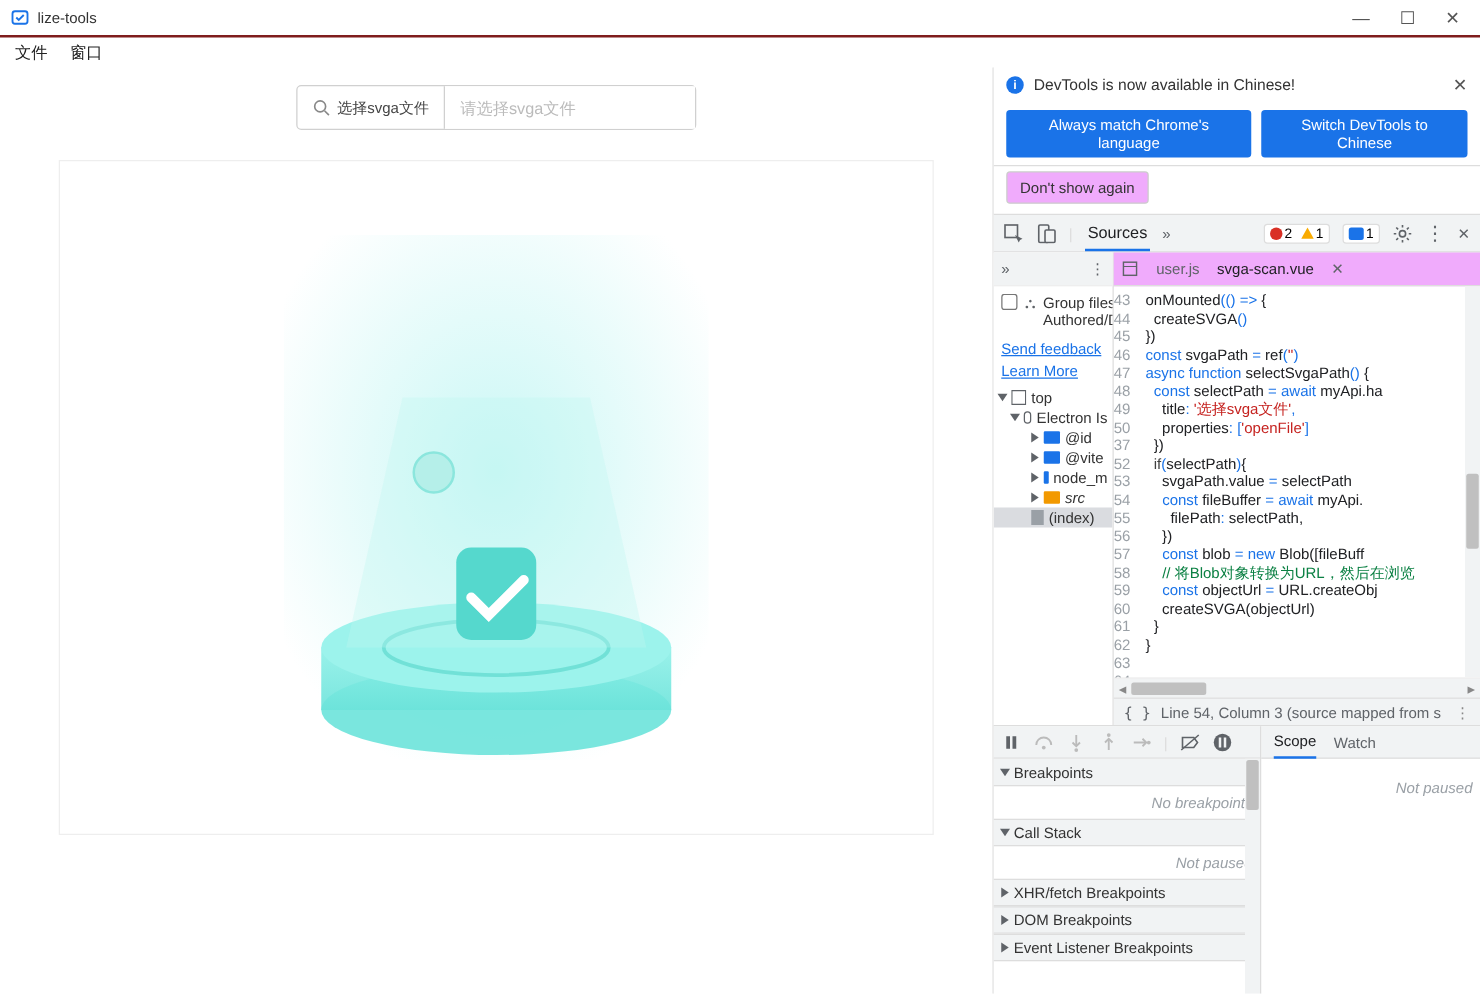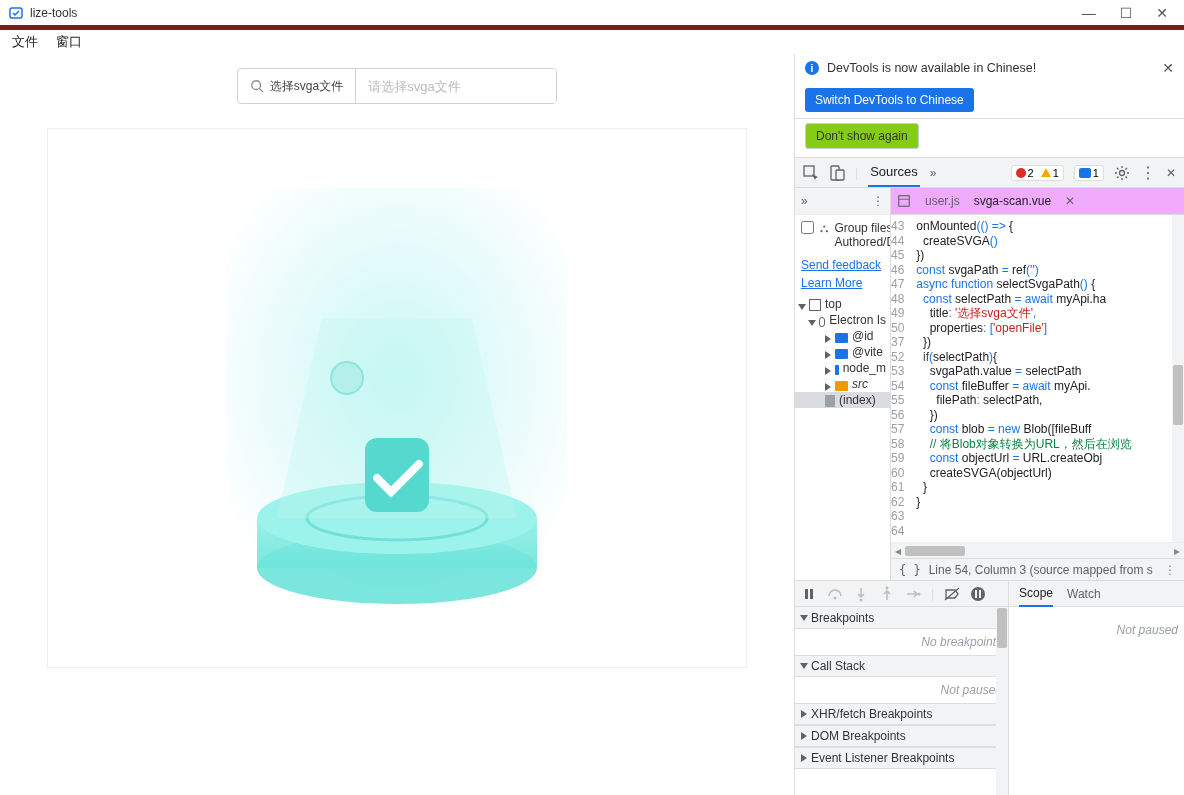--- a/index.html
+++ b/index.html
@@ -1,19 +1,19 @@
 <!DOCTYPE html>
 <html><head>
 <meta charset="utf-8">
 <style>
 * { margin: 0; padding: 0; box-sizing: border-box; font-family: "Segoe UI", Tahoma, sans-serif; }
 body { width: 1184px; height: 795px; overflow: hidden; background: #fff; font-size: 12px; }
 
 
-.titlebar { height: 30px; display: flex; align-items: center; padding: 0 8px; border-bottom: 5px solid #7f1d1d; }
+.titlebar { height: 30px; display: flex; align-items: center; padding: 0 8px; border-bottom: 2px solid #7f1d1d; }
 .titlebar .app-icon { width: 16px; height: 16px; margin-right: 6px; color: #1a73e8; }
 .titlebar .title { font-size: 12px; color: #333; }
 .titlebar .win-controls { margin-left: auto; display: flex; gap: 24px; color: #555; padding-right: 8px; }
 .titlebar .win-controls span { cursor: pointer; font-size: 14px; }
 
 
 .menubar { height: 24px; display: flex; align-items: center; padding: 0 12px; gap: 18px; font-size: 13px; color: #222; }
 
 
 .main { display: flex; height: calc(795px - 54px); }
@@ -30,21 +30,21 @@
 .canvas-wrap { margin-top: 24px; flex: 1; display: flex; justify-content: center; }
 .canvas { border: 1px solid #eee; width: 700px; height: 540px; position: relative; display: flex; align-items: center; justify-content: center; background: #fff; }
 
 
 .infobar { padding: 6px 10px; display: flex; align-items: center; gap: 8px; flex-wrap: wrap; border-bottom: 1px solid #ddd; }
 .infobar-row2 { padding: 4px 10px 8px; display: flex; gap: 8px; border-bottom: 1px solid #ddd; align-items: center; }
 .info-icon { width: 14px; height: 14px; background: #1a73e8; border-radius: 50%; display: inline-flex; align-items: center; justify-content: center; color: #fff; font-size: 10px; font-weight: bold; }
 .info-text { color: #333; font-size: 12.5px; }
 .info-x { margin-left: auto; color: #555; cursor: pointer; font-size: 14px; }
 .btn-primary { background: #1a73e8; color: #fff; border: 0; padding: 5px 10px; border-radius: 3px; font-size: 12px; cursor: pointer; }
-.btn-ghost { background: #84cc16; color: #333; border: 1px solid #ccc; padding: 5px 10px; border-radius: 3px; font-size: 12px; cursor: pointer; }
+.btn-ghost { background: #f0abfc; color: #333; border: 1px solid #ccc; padding: 5px 10px; border-radius: 3px; font-size: 12px; cursor: pointer; }
 
 
 .dt-toolbar { height: 30px; border-bottom: 1px solid #ddd; display: flex; align-items: center; padding: 0 8px; gap: 10px; background: #f1f3f4; }
 .dt-toolbar .dt-icon { width: 16px; height: 16px; color: #5f6368; cursor: pointer; }
 .dt-tab { font-size: 13px; color: #5f6368; padding: 6px 2px; cursor: pointer; }
 .dt-tab.active { color: #202124; border-bottom: 2px solid #1a73e8; }
 .dt-gap { flex: 1; }
 .dt-badge { display: inline-flex; align-items: center; gap: 2px; border: 1px solid #ddd; border-radius: 3px; padding: 1px 4px; font-size: 11px; background: #fff; }
 .dt-badge .dot-err { width: 10px; height: 10px; background: #d93025; border-radius: 50%; display: inline-block; }
 .dt-badge .dot-warn { width: 0; height: 0; border-left: 5px solid transparent; border-right: 5px solid transparent; border-bottom: 9px solid #f9ab00; display: inline-block; }
@@ -53,21 +53,21 @@
 
 .sources { display: flex; flex: 1; min-height: 0; }
 .nav-panel { width: 96px; border-right: 1px solid #ddd; display: flex; flex-direction: column; background: #fff; }
 .nav-header { height: 27px; border-bottom: 1px solid #eee; display: flex; align-items: center; justify-content: space-between; padding: 0 6px; background: #f1f3f4; }
 .nav-body { flex: 1; overflow: hidden; font-size: 12px; color: #333; }
 .nav-body .group-opt { display: flex; align-items: flex-start; gap: 6px; padding: 6px; }
 .nav-body .group-opt .gicon { color: #5f6368; }
 .nav-body .group-text { line-height: 1.2; }
 .nav-body .link { color: #1a73e8; text-decoration: underline; cursor: pointer; display: block; padding: 2px 6px; }
 .tree { padding: 4px 0; }
-.tree .tree-row { display: flex; align-items: flex-end; gap: 4px; padding: 1px 4px; white-space: nowrap; overflow: hidden; }
+.tree .tree-row { display: flex; align-items: center; gap: 4px; padding: 1px 4px; white-space: nowrap; overflow: hidden; }
 .tree .tree-row.pad1 { padding-left: 14px; }
 .tree .tree-row.pad2 { padding-left: 30px; }
 .tree .tree-row.pad3 { padding-left: 30px; }
 .tree .tree-row.sel { background: #dadce0; }
 .tri { display: inline-block; width: 0; height: 0; border-top: 4px solid transparent; border-bottom: 4px solid transparent; border-left: 6px solid #5f6368; }
 .tri.down { transform: rotate(90deg); }
 .fold-blue { width: 13px; height: 10px; background: #1a73e8; border-radius: 1px; display: inline-block; }
 .fold-orange { width: 13px; height: 10px; background: #f29900; border-radius: 1px; display: inline-block; }
 .file-icon { width: 10px; height: 12px; background: #9aa0a6; display: inline-block; }
 .cloud-icon { display:inline-block; width:14px; height:10px; border:1.3px solid #5f6368; border-radius:6px; }
@@ -178,20 +178,21 @@
     </div>
   </div>
 
   <div class="right">
 
     <div class="infobar">
       <span class="info-icon">i</span>
       <span class="info-text">DevTools is now available in Chinese!</span>
       <span class="info-x">✕</span>
       <div style="width:100%; display:flex; gap:8px; margin-top:4px;">
+        <button class="btn-primary">Always match Chrome's language</button>
         <button class="btn-primary">Switch DevTools to Chinese</button>
       </div>
     </div>
     <div class="infobar-row2">
       <button class="btn-ghost">Don't show again</button>
     </div>
 
     <div class="dt-toolbar">
       <svg class="dt-icon" viewBox="0 0 16 16">
           <rect x="1" y="1" width="10" height="10" fill="none" stroke="#5f6368" stroke-width="1.3"></rect>

